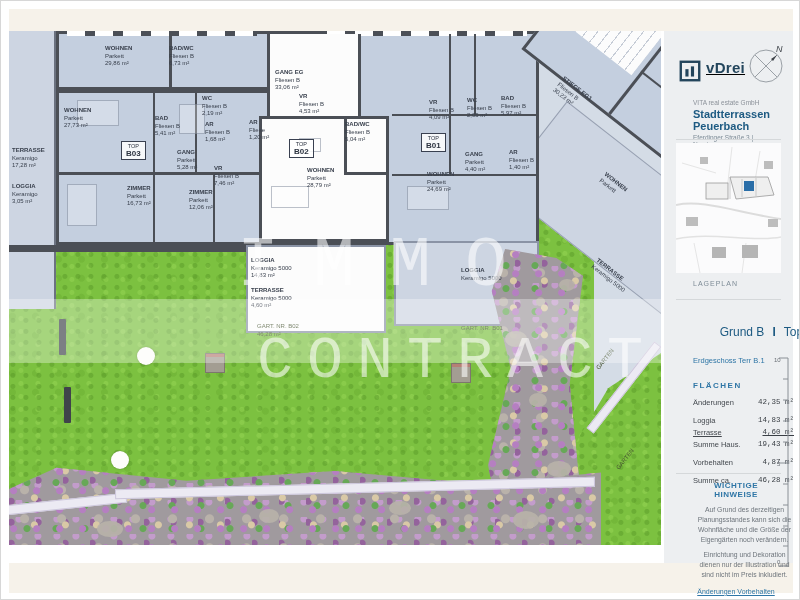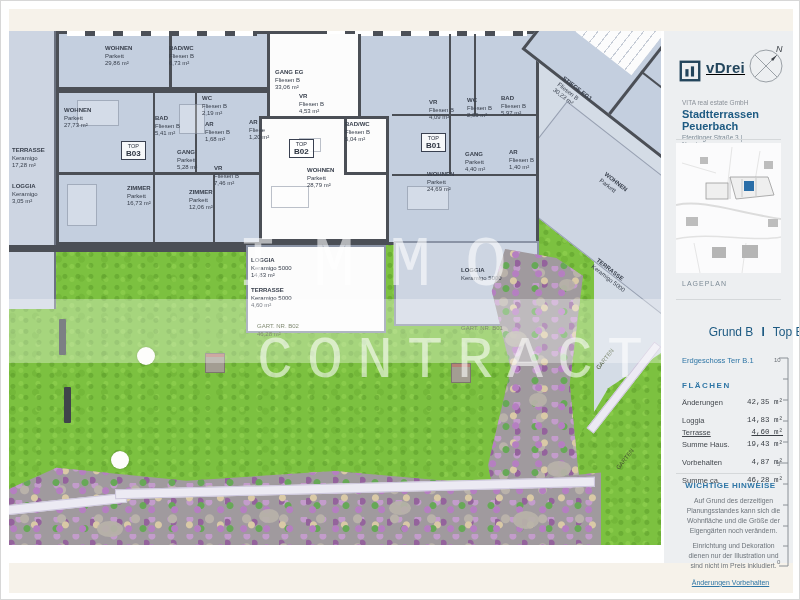--- a/index.html
+++ b/index.html
@@ -53,21 +53,21 @@
   .plaque{position:absolute;width:20px;height:20px;background:#a39d92;border:1px solid #7d776d;box-shadow:inset 0 3px 0 rgba(186,122,112,.85);}
   .post{position:absolute;width:7px;height:36px;background:#3f434a;border-radius:1px;}
   .stone{position:absolute;border-radius:50%;background:#b7b2a9;opacity:.92;}
   .gpath{position:absolute;background:#eceaf3;border:1px solid #ccc6db;z-index:5;}
 
   .wm{position:absolute;z-index:8;color:rgba(255,255,255,.58);font-family:Liberation Mono, monospace;font-weight:300;white-space:nowrap;pointer-events:none;}
   #wm-band{position:absolute;left:0;top:268px;width:652px;height:64px;background:rgba(255,255,255,.32);z-index:7;}
 
   
   #sidebar{position:absolute;left:663px;top:30px;width:129px;height:532px;background:var(--sidebar-bg);}
-  #sidebar .blk{position:absolute;left:18px;right:14px;}
+  #sidebar .blk{position:absolute;left:29px;right:14px;}
   .company{font-size:6.5px;color:#8b9199;}
   .project{font-size:11px;font-weight:bold;color:var(--title-blue);margin-top:2px;}
   .address{font-size:6.5px;color:#7d8b96;margin-top:2px;}
   .divider{position:absolute;left:12px;right:12px;border-top:1px solid #d5d8da;}
   .lageplan{font-size:7px;letter-spacing:1px;color:#7d8b96;margin-top:3px;}
   .unit-title{font-size:12px;color:var(--title-blue);white-space:pre;}
   .unit-title .sep{margin:0 8px;font-weight:bold;}
   .unit-sub{font-size:7.5px;color:var(--accent);margin-top:3px;}
   .flaechen-title{font-size:8px;font-weight:bold;letter-spacing:1.5px;color:var(--accent);margin-top:16px;}
   #flaechen-rows{margin-top:8px;width:101px;}

